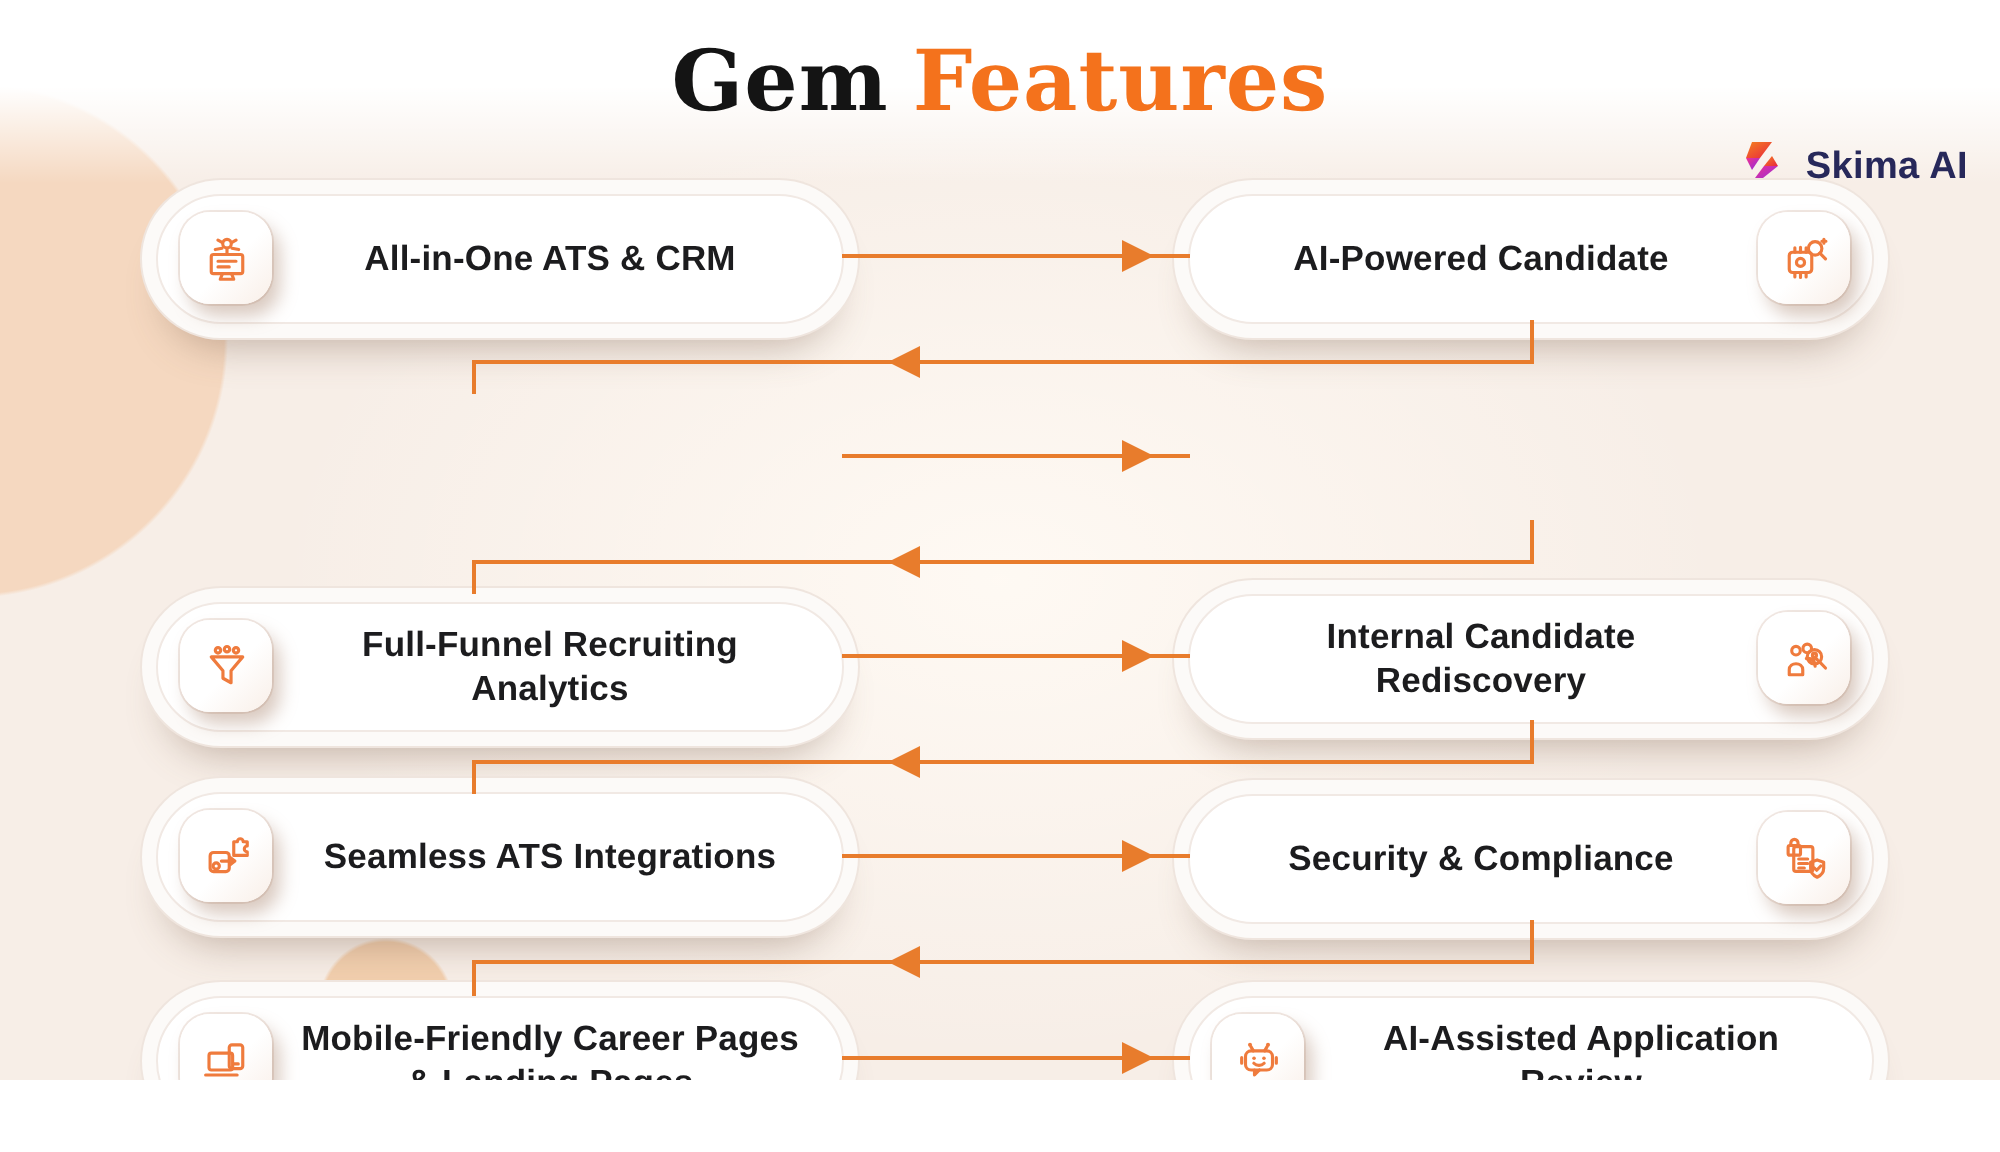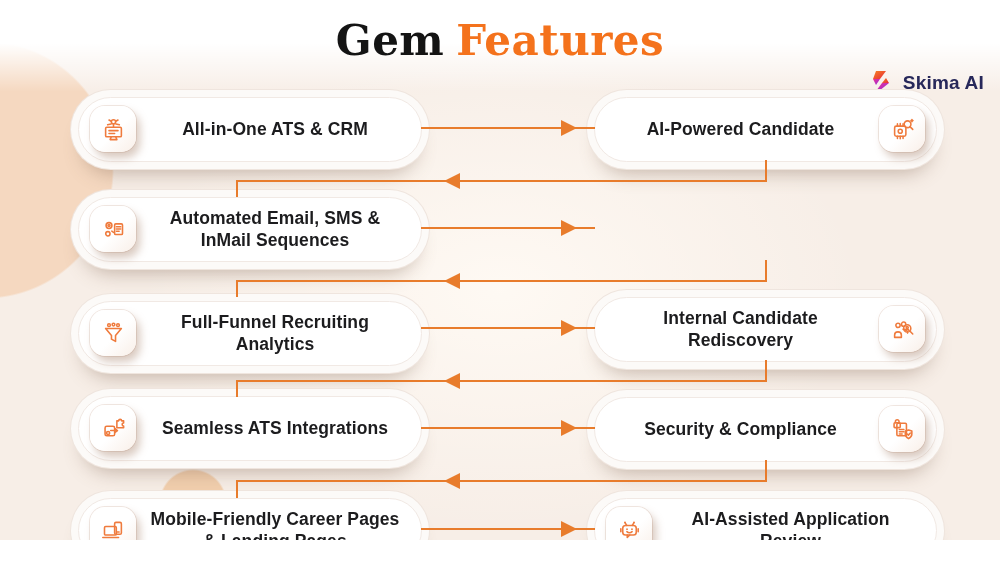--- a/index.html
+++ b/index.html
@@ -100,33 +100,20 @@
         <rect x="5" y="9" width="10" height="9" rx="1.5"></rect>
         <path d="M7.5 9V7M10 9V6.8M12.5 9V7M7.5 18v2M10 18v2.2M12.5 18v2"></path>
         <circle cx="10" cy="13.5" r="1.8"></circle>
         <circle cx="16.5" cy="7.3" r="3"></circle>
         <path d="M18.6 9.4l2.5 2.5M20.4 3.2v1.8M19.5 4.1h1.8"></path>
       </svg>
     </div>
     <div class="label">AI-Powered Candidate</div>
   </div>
 
-  <div class="feature-box left icon-left" style="top:197px">
-    <div class="badge">
-      <svg width="27" height="27" viewBox="0 0 24 24">
-        <circle cx="8" cy="8.5" r="2.6"></circle>
-          <circle cx="8" cy="8.5" r=".9"></circle>
-        <circle cx="7" cy="15.8" r="1.9"></circle>
-        <rect x="13" y="7" width="7" height="9.5" rx="1"></rect>
-        <path d="M14.6 9.5h3.8M14.6 11.5h3.8M14.6 13.5h2.4"></path>
-        <path d="M10.5 13.5l1.5 1"></path>
-      </svg>
-    </div>
-    <div class="label">Automated Email, SMS &amp; InMail Sequences</div>
-  </div>
 
   <div class="feature-box left icon-left" style="top:301px">
     <div class="badge">
       <svg width="27" height="27" viewBox="0 0 24 24">
         <circle cx="8" cy="4.6" r="1.2"></circle>
           <circle cx="12" cy="4.1" r="1.2"></circle>
           <circle cx="16" cy="4.6" r="1.2"></circle>
         <path d="M5 7.5h14l-5.2 6.2v5.3l-3.6-2v-3.3z"></path>
       </svg>
     </div>

